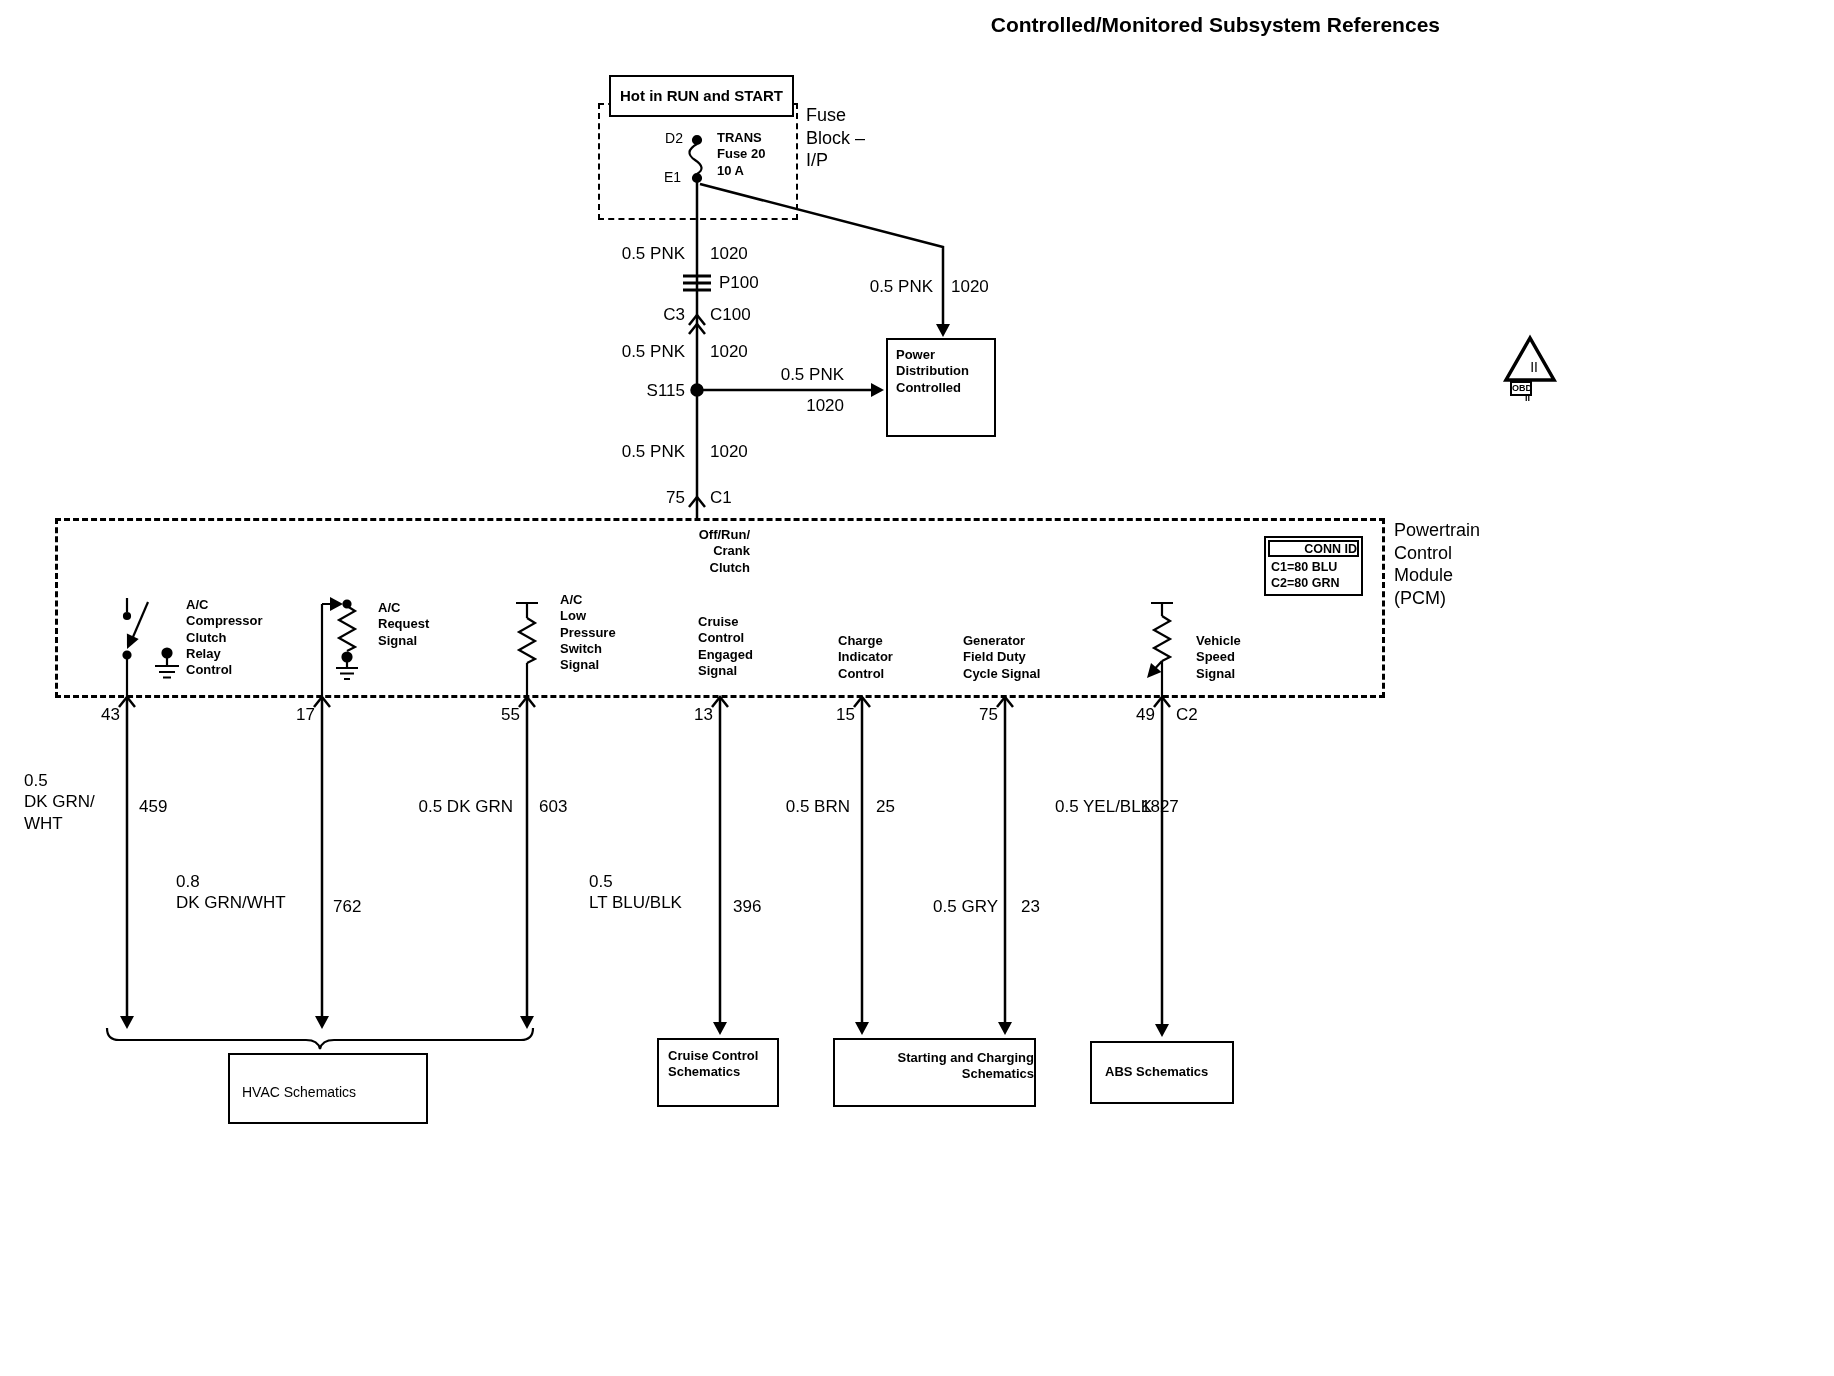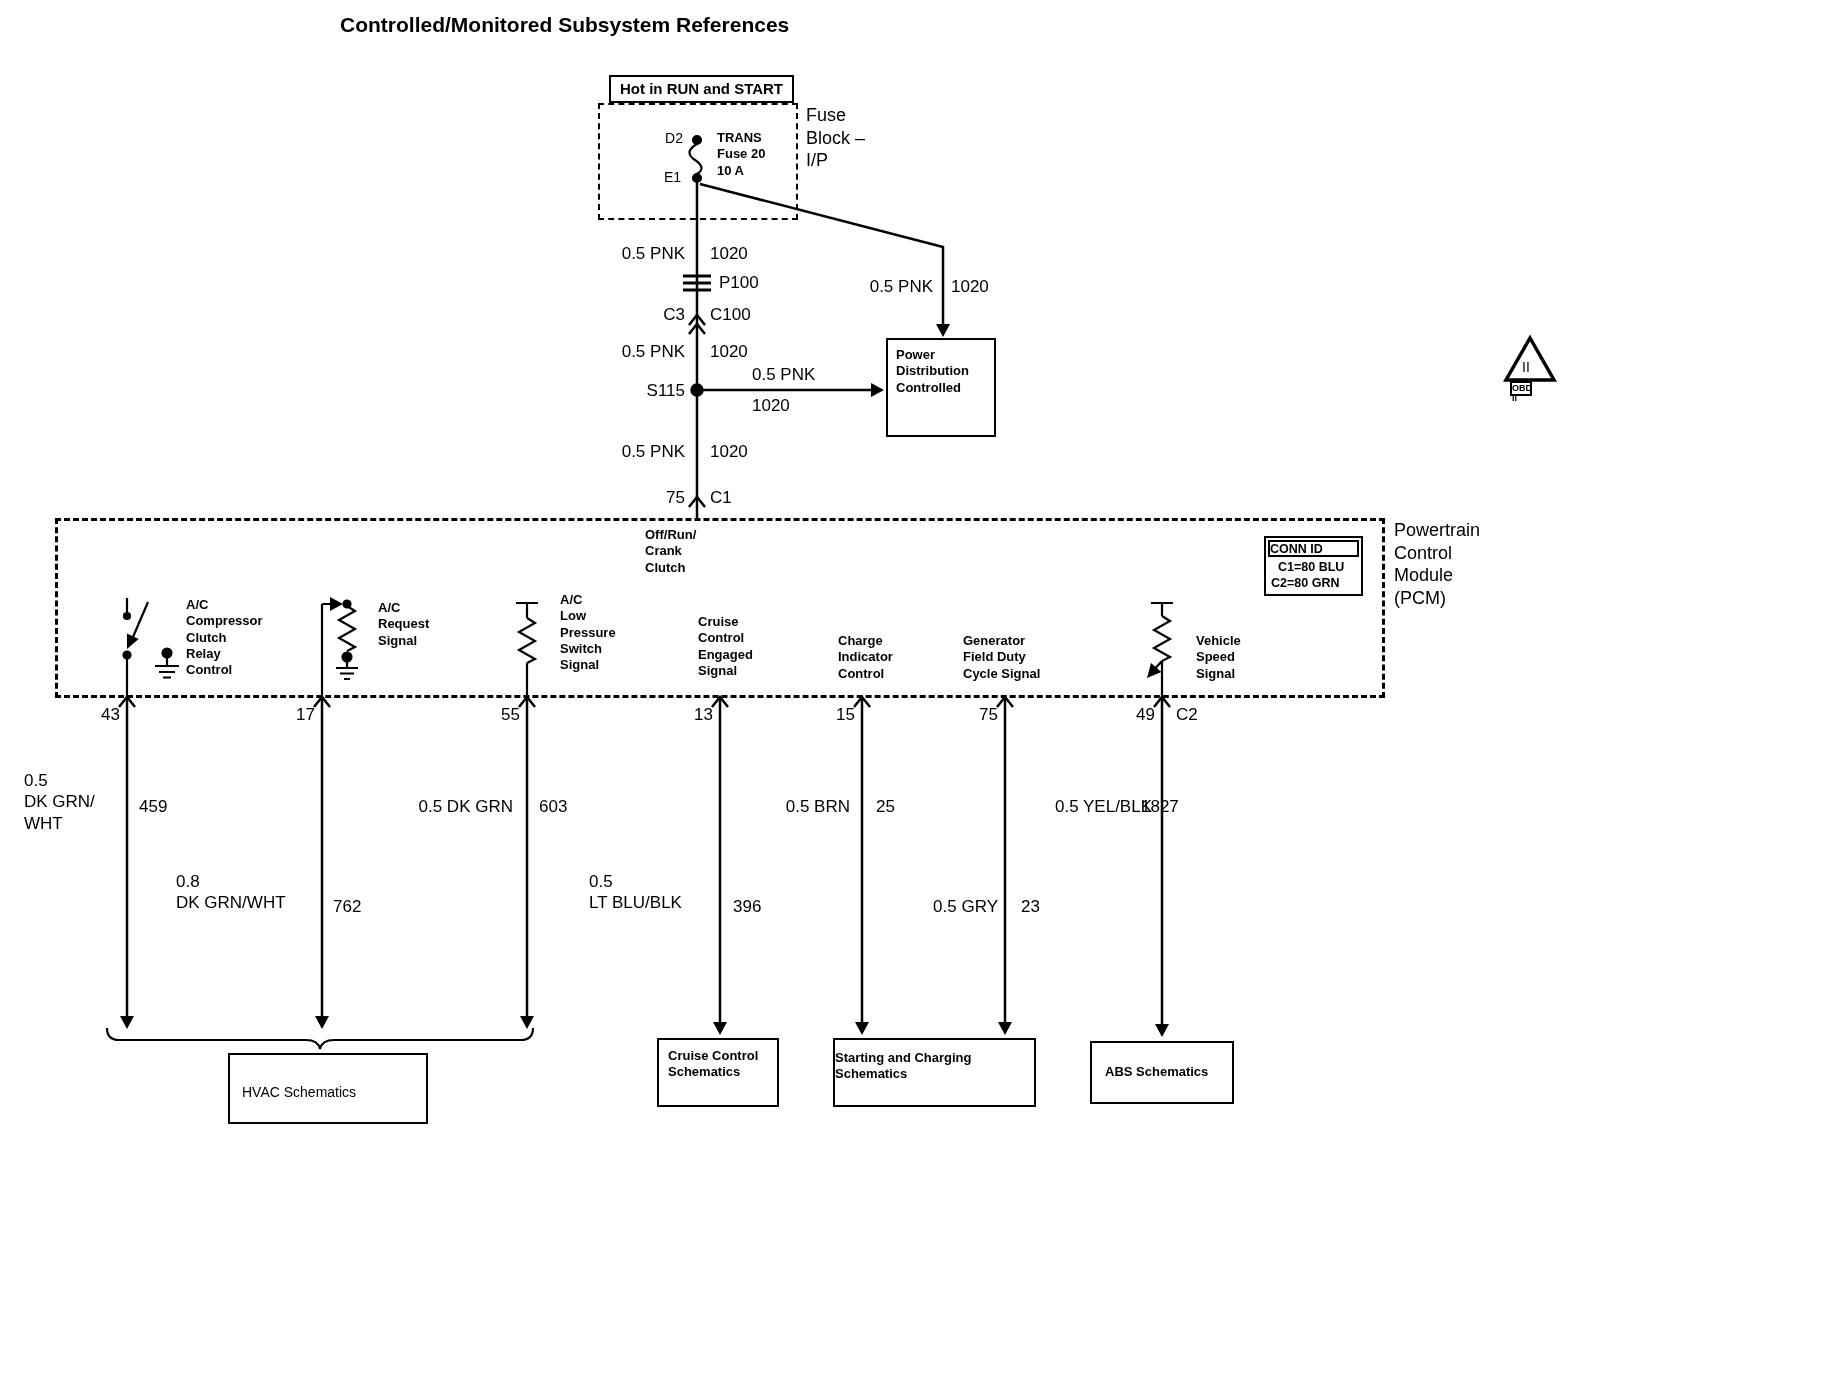--- a/index.html
+++ b/index.html
@@ -11,21 +11,21 @@
   .t21{font-weight:700;font-size:21px;line-height:1.2}
   .t17{font-weight:400;font-size:17px;line-height:1.25}
   .t15{font-weight:700;font-size:15px;line-height:1.2}
   .t14{font-weight:400;font-size:14px;line-height:1.25}
   .t13{font-weight:700;font-size:13px;line-height:1.25}
   .t12{font-weight:700;font-size:12.5px;line-height:1.3}
   .t9{font-weight:700;font-size:9px;line-height:1.1}
   .n18{font-weight:400;font-size:18px;line-height:1.25}
   .pre{white-space:pre-line}
   .r{text-align:right}
-  .c{text-align:left}
+  .c{text-align:right}
   .solid{position:absolute;border:2.5px solid #000;background:#fff;z-index:2}
   .dash{position:absolute;border:3px dashed #000;background:transparent;z-index:2}
   .dash-thin{position:absolute;border:2.5px dashed #000;background:transparent;z-index:2}
 </style>
 </head>
 <body>
 
 <div class="canvas">
 
   <svg class="wires" width="1834" height="1376" viewBox="0 0 1834 1376">
@@ -131,29 +131,29 @@
       <g stroke-width="3.5">
         <polygon points="1530,338 1506,380 1554,380" fill="#fff"></polygon>
       </g>
     </g>
   </svg>
 
   <div class="dash-thin" style="left:598px;top:103px;width:200px;height:117px"></div>
 
   <div class="dash" style="left:55px;top:518px;width:1330px;height:180px"></div>
 
-  <div class="solid t15" style="left:609px;top:75px;padding:3px 9px">Hot in RUN and START</div>
+  <div class="solid t15" style="left:609px;top:75px;padding:10px 9px">Hot in RUN and START</div>
 
   <div class="solid t13 pre" style="left:886px;top:338px;width:110px;height:99px;padding:7px 8px">Power
 Distribution
 Controlled</div>
 
   <div class="solid" style="left:1264px;top:536px;width:99px;height:60px;border-width:2px">
     <div class="t12 c" style="border:2px solid #000;margin:2px;height:17px;line-height:15px">CONN ID</div>
-    <div class="t12" style="padding-left:12px">C1=80 BLU</div>
+    <div class="t12" style="padding-left:5px">C1=80 BLU</div>
     <div class="t12" style="padding-left:5px">C2=80 GRN</div>
   </div>
 
   <div class="solid t14" style="left:228px;top:1053px;width:200px;height:71px;padding:29px 12px">HVAC Schematics</div>
   <div class="solid t13 pre" style="left:657px;top:1038px;width:122px;height:69px;padding:8px 9px">Cruise Control
 Schematics</div>
   <div class="solid t13 pre c" style="left:833px;top:1038px;width:203px;height:69px;padding-top:10px">Starting and Charging
 Schematics</div>
   <div class="solid t13" style="left:1090px;top:1041px;width:144px;height:63px;padding:21px 0 0 13px">ABS Schematics</div>
 

